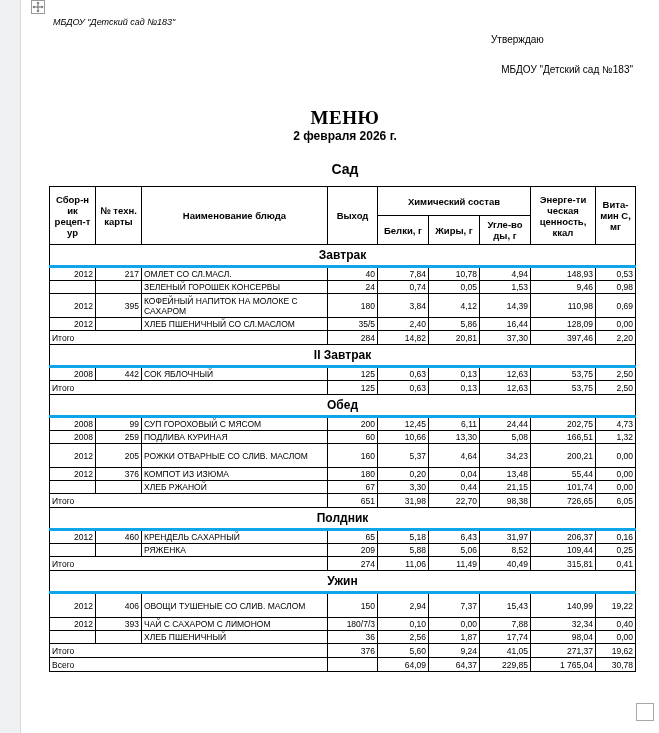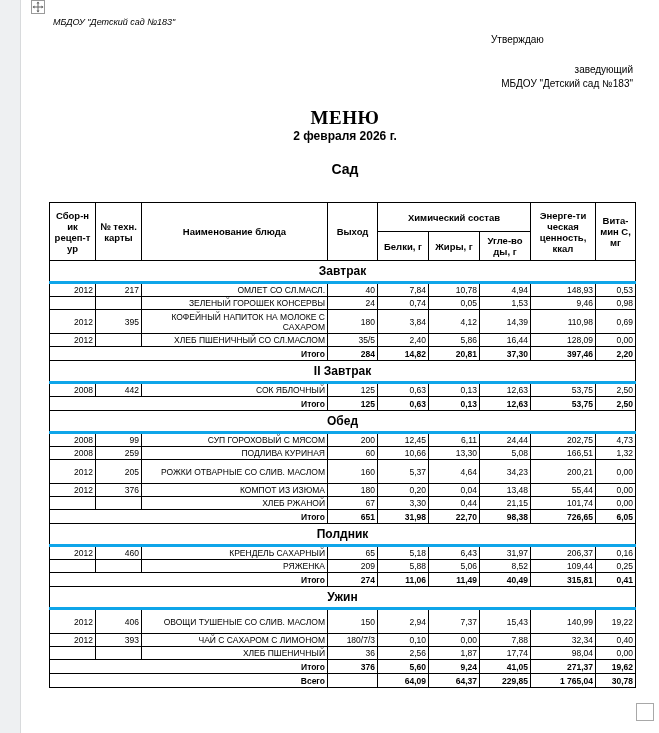--- a/index.html
+++ b/index.html
@@ -8,47 +8,46 @@
   .left-strip { position:absolute; left:0; top:0; width:20px; height:733px; background:#eef0f2; border-right:1px solid #d8dadc; }
   .move-handle { position:absolute; left:31px; top:0; width:14px; height:14px; border:1px solid #9a9a9a; background:#fff; box-sizing:border-box; }
   .move-handle svg { position:absolute; left:0; top:0; }
   .org { position:absolute; left:53px; top:17px; font-size:9px; font-style:italic; }
   .approve { position:absolute; left:491px; top:34px; font-size:10px; font-weight:normal; }
   .right-block { position:absolute; right:26px; top:63px; font-size:10px; text-align:right; line-height:14px; }
   .sig-line { display:inline-block; width:72px; border-bottom:1px solid #000; height:9px; vertical-align:baseline; margin-right:2px; }
   .title { position:absolute; left:0; width:690px; top:107px; text-align:center; font-family:"Liberation Serif", serif; font-weight:bold; font-size:19px; letter-spacing:0.5px; }
   .date { position:absolute; left:0; width:690px; top:129px; text-align:center; font-weight:bold; font-size:12px; }
   .garden { position:absolute; left:0; width:690px; top:161px; text-align:center; font-weight:bold; font-size:14px; }
-  table.menu { position:absolute; left:49px; top:186px; width:586px; border-collapse:collapse; font-size:8.5px; table-layout:fixed;margin-top:16px; }
+  table.menu { position:absolute; left:49px; top:186px; width:586px; border-collapse:collapse; font-size:8.5px; table-layout:fixed; }
   table.menu td, table.menu th { border:1px solid #000; padding:0 2px; line-height:10px; }
   table.menu th { font-weight:bold; font-size:9.5px; text-align:center; line-height:11px; padding:1px 1px; }
   .c { text-align:right; }
   .r { text-align:right; }
-  .l { text-align:right; }
+  .l { text-align:left; }
   tr.section td { font-weight:bold; font-size:12px; text-align:center; height:20px; border-bottom:3px solid #0ea5e9; }
-  tr.total td { font-weight:bold; font-size:8.5px; height:13px; }
+  tr.total td { font-weight:normal; font-size:8.5px; height:13px; }
   tr.dish td { height:12px; }
   tr.dish.tall td { height:23px; }
   .bottom-box { position:absolute; left:636px; top:703px; width:18px; height:18px; border:1px solid #a8a8a8; box-sizing:border-box; background:#fff; }
 </style>
 </head>
 <body>
 
 <div class="left-strip"></div>
 <div class="move-handle">
   <svg width="12" height="12" viewBox="0 0 12 12">
     <path d="M6 1 L6 11 M1 6 L11 6" stroke="#666" stroke-width="1"></path>
     <path d="M6 0.5 L4.5 2.5 L7.5 2.5 Z M6 11.5 L4.5 9.5 L7.5 9.5 Z M0.5 6 L2.5 4.5 L2.5 7.5 Z M11.5 6 L9.5 4.5 L9.5 7.5 Z" fill="#666"></path>
   </svg>
 </div>
 
 <div class="org">МБДОУ "Детский сад №183"</div>
 <div class="approve">Утверждаю</div>
 <div class="right-block">
-  <div>заведующий</div>
   <div>МБДОУ "Детский сад №183"</div>
 </div>
 
 <div class="title">МЕНЮ</div>
 <div class="date">2 февраля 2026 г.</div>
 <div class="garden">Сад</div>
 
 <table class="menu">
   <colgroup>
     <col style="width:46px">

